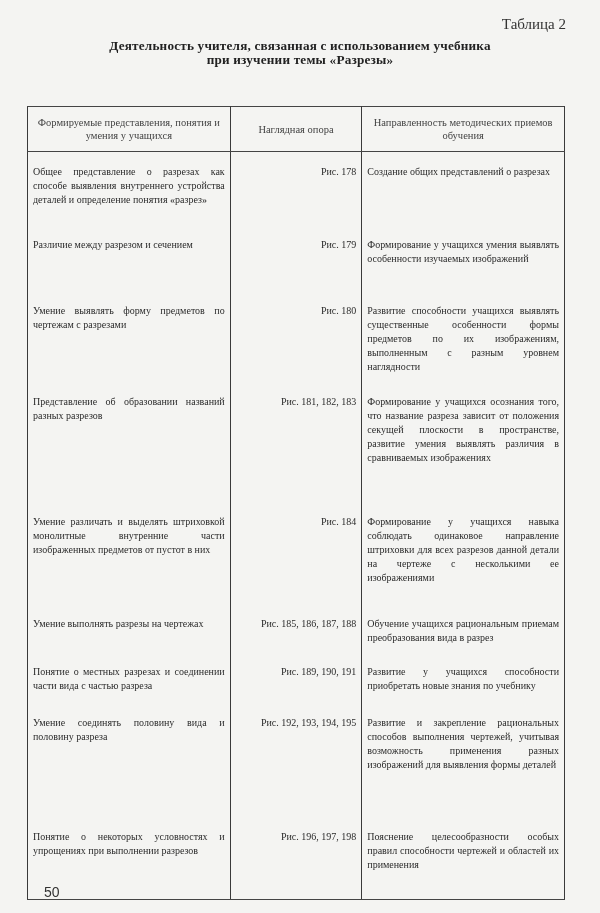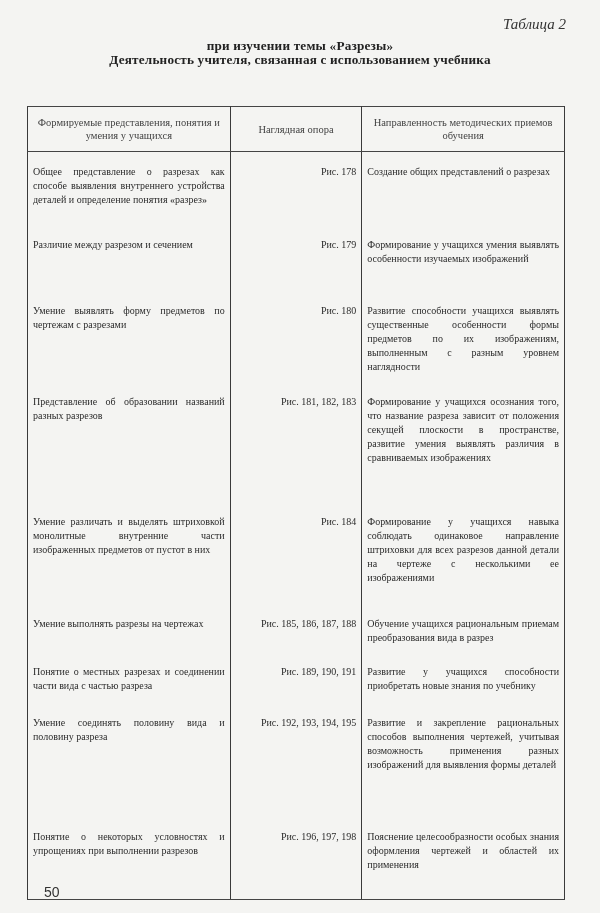--- a/index.html
+++ b/index.html
@@ -2,21 +2,21 @@
 <html><head>
 <meta charset="utf-8">
 <style>
   html, body { margin: 0; padding: 0; }
   body {
     width: 600px; height: 913px; background: #f4f4f2; position: relative;
     font-family: "Liberation Serif", "DejaVu Serif", serif; color: #2a2a2a;
     overflow: hidden;
   }
   .table-label {
-    position: absolute; right: 34px; top: 16px; font-style: italic;
+    position: absolute; right: 34px; top: 16px; 
     font-size: 15px; color: #333;
   }
   .title {
     position: absolute; left: 0; width: 600px; top: 39px; text-align: center;
     font-weight: bold; font-size: 13.2px; line-height: 14px; color: #222;
     letter-spacing: 0.2px;
   }
   .tbl {
     position: absolute; left: 27px; top: 78px; width: 538px;
     border-collapse: collapse; table-layout: fixed; margin-top: 28px;
@@ -41,22 +41,22 @@
     position: absolute; left: 27px; top: 884px; font-size: 14px; color: #333;
     font-family: "Liberation Sans", sans-serif;
     margin-left: 17px;
   }
 </style>
 </head>
 <body>
 
 <div class="table-label">Таблица 2</div>
 <div class="title">
+  <div>Деятельность учителя, связанная с использованием учебника</div>
   <div>при изучении темы «Разрезы»</div>
-  <div>Деятельность учителя, связанная с использованием учебника</div>
 </div>
 
 <table class="tbl">
   <colgroup>
       <col class="c1">
       <col class="c2">
       <col class="c3">
     </colgroup>
   <thead>
     <tr>
@@ -102,18 +102,18 @@
       <td style="padding-top:3px">Развитие у учащихся способности приобретать новые знания по учебнику</td>
     </tr>
     <tr style="height:112px">
       <td style="padding-top:4px">Умение соединять половину вида и половину разреза</td>
       <td style="padding-top:4px" class="ref">Рис. 192, 193, 194, 195</td>
       <td style="padding-top:4px">Развитие и закрепление рациональных способов выполнения чертежей, учитывая возможность применения разных изображений для выявления формы деталей</td>
     </tr>
     <tr class="last" style="height:76px">
       <td style="padding-top:6px">Понятие о некоторых условностях и упрощениях при выполнении разрезов</td>
       <td style="padding-top:6px" class="ref">Рис. 196, 197, 198</td>
-      <td style="padding-top:6px">Пояснение целесообразности особых знания оформления чертежей и областей их применения</td>
+      <td style="padding-top:6px">Пояснение целесообразности особых правил способности чертежей и областей их применения</td>
     </tr>
   </tbody>
 </table>
 
 <div class="page-num">50</div>
 
 </body></html>

